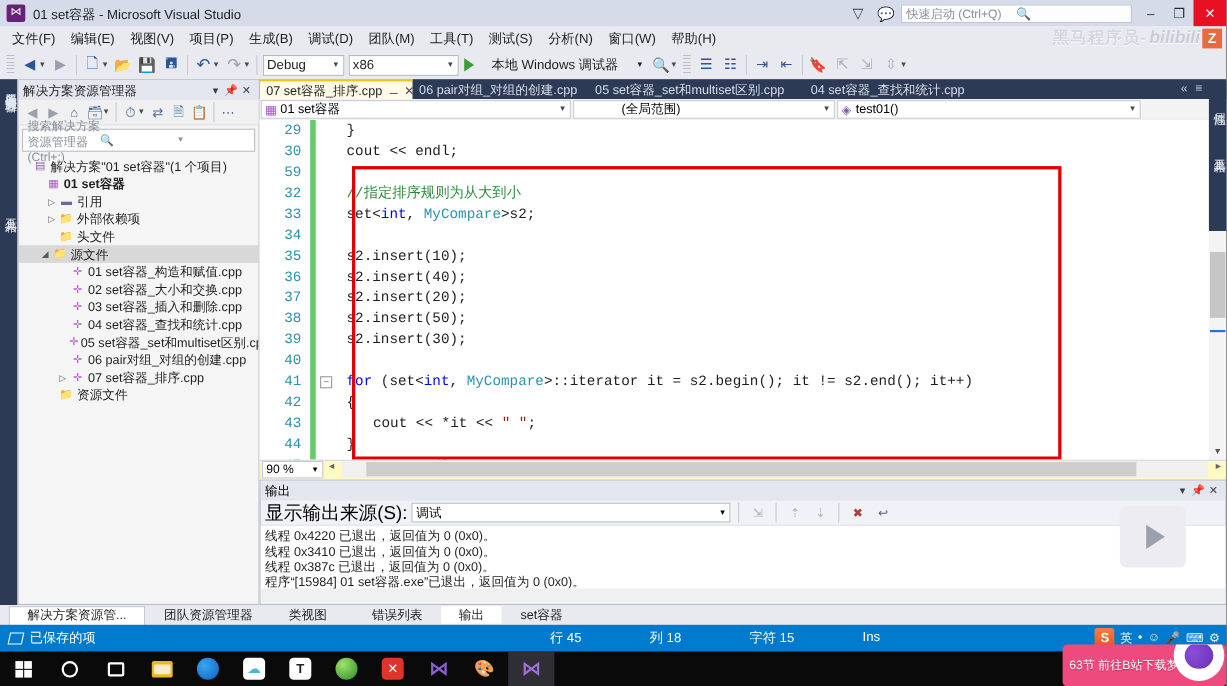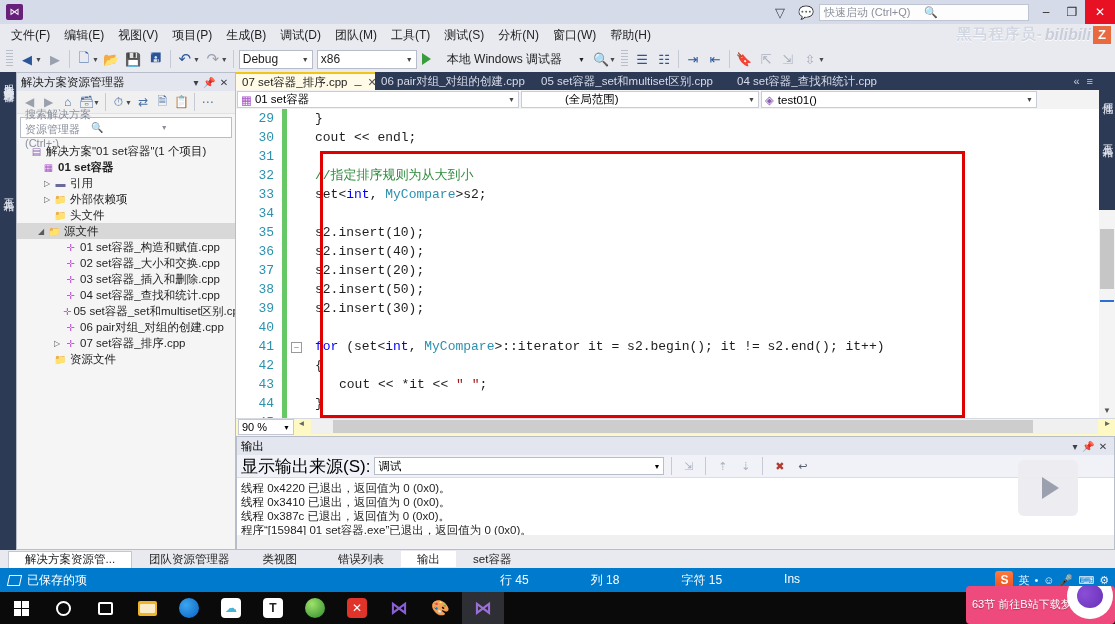--- a/index.html
+++ b/index.html
@@ -154,20 +154,21 @@
   .brainlogo{position:absolute;right:2px;top:-13px;width:46px;height:46px;border-radius:50%;background:#fff;display:flex;align-items:center;justify-content:center;}
   .brain{width:26px;height:24px;border-radius:50%;background:radial-gradient(circle at 30% 40%,#8a4fd6,#6a2fb8);}
 </style>
 </head>
 <body>
 
 <div id="app">
 
   <div class="titlebar">
     <div class="tb-logo">⋈</div>
+    <div class="tb-title">01 set容器 - Microsoft Visual Studio</div>
     <div class="tb-right">
       <div class="tb-icn">▽</div>
       <div class="tb-icn">💬</div>
       <div class="qlaunch">
         <span>快速启动 (Ctrl+Q)</span>
         <span class="mag">🔍</span>
       </div>
       <div class="wbtn">–</div>
       <div class="wbtn">❐</div>
       <div class="wbtn close">✕</div>
@@ -379,21 +380,21 @@
       <span style="color:#8a5fb0;padding-right:4px">◈</span>
       <span class="nv">test01()</span>
       <span class="nd">▼</span>
     </div>
   </div>
 
   <div class="editor">
     <div class="gutter">
       <div class="lnum" style="top:0">29</div>
       <div class="lnum" style="top:19px">30</div>
-      <div class="lnum" style="top:38px">31</div>
+      <div class="lnum" style="top:38px">59</div>
       <div class="lnum" style="top:57px">32</div>
       <div class="lnum" style="top:76px">33</div>
       <div class="lnum" style="top:95px">34</div>
       <div class="lnum" style="top:114px">35</div>
       <div class="lnum" style="top:133px">36</div>
       <div class="lnum" style="top:152px">37</div>
       <div class="lnum" style="top:171px">38</div>
       <div class="lnum" style="top:190px">39</div>
       <div class="lnum" style="top:209px">40</div>
       <div class="lnum" style="top:228px">41</div>

